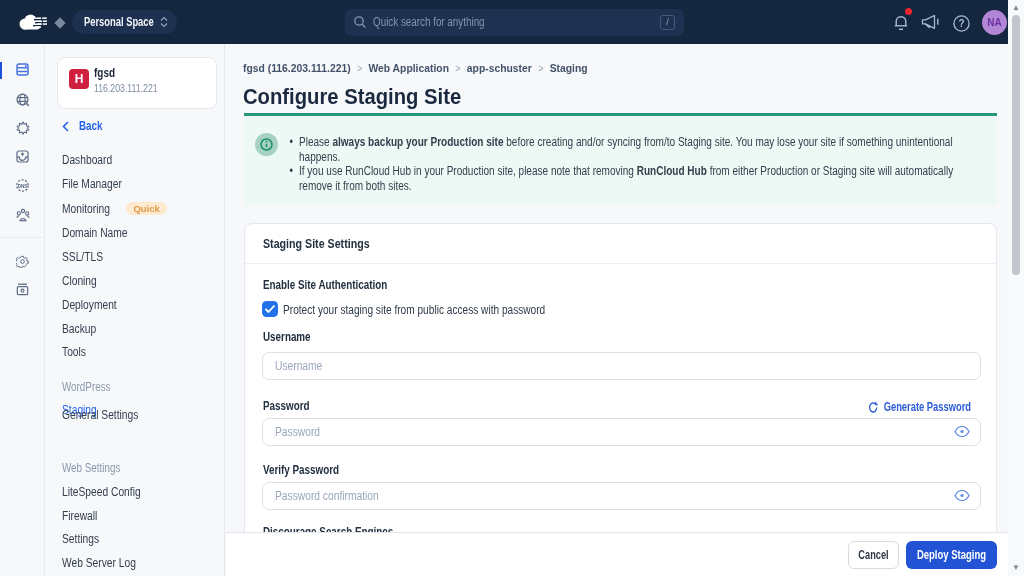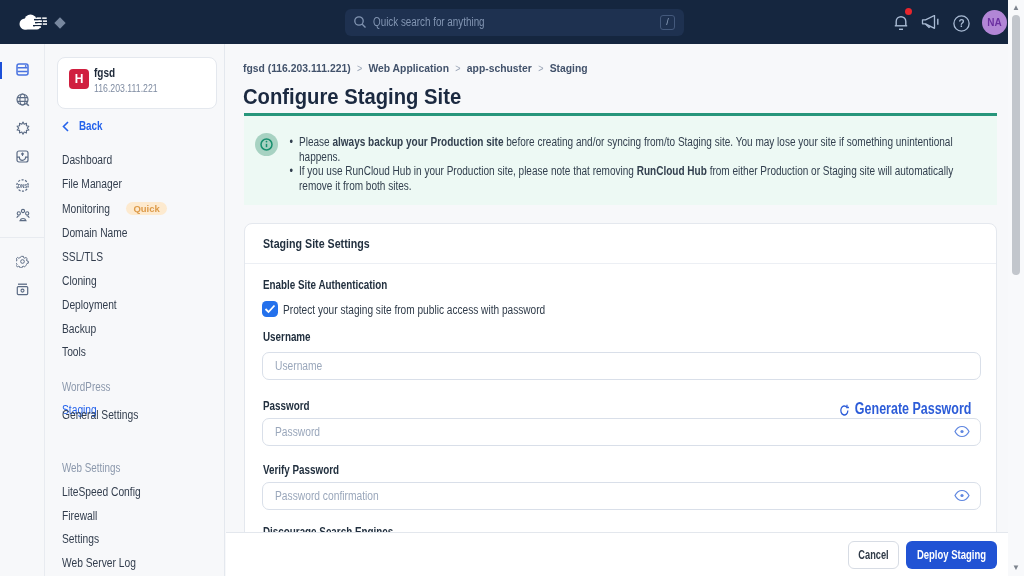--- a/index.html
+++ b/index.html
@@ -53,21 +53,21 @@
 #alert li::before { content:"•"; position:absolute; left:-12px; }
 #alert li { position:relative; }
 
 #card { position:absolute; left:18px; top:179px; width:753px; height:400px; background:#fff; border:1px solid #e4e8ee; border-radius:8px; }
 #cardhead { position:absolute; left:0; top:0; width:100%; height:40px; border-bottom:1px solid #eceff4; font-size:13px; font-weight:bold; color:#22303f; line-height:40px; padding-left:18px; }
 .flabel { position:absolute; left:18px; font-size:12px; font-weight:bold; color:#22303f; }
 #checkbox { position:absolute; left:17px; top:77px; width:16px; height:16px; background:#2471ec; border-radius:4.5px; }
 #checkbox svg { position:absolute; left:2px; top:3px; }
 #cbtext { position:absolute; left:38px; top:79px; font-size:12.5px; color:#2f3b49; }
 .finput { position:absolute; left:17px; width:719px; height:28px; background:#fff; border:1px solid #d9dfe9; border-radius:7px; font-size:12.5px; color:#9aa7bb; line-height:26px; padding-left:12px; }
-#genpass { position:absolute; right:25px; top:176px; font-size:16px; font-weight:bold; color:#2c5cd8; }
+#genpass { position:absolute; right:25px; top:176px; font-size:12px; font-weight:bold; color:#2c5cd8; }
 .eye { position:absolute; right:26px; }
 
 
 #bottombar { position:absolute; left:226px; top:532px; width:782px; height:44px; background:#fff; border-top:1px solid #e3e7ed; }
 #cancel { position:absolute; left:622px; top:8px; width:51px; height:28px; background:#fff; border:1px solid #d7dce4; border-radius:6px; font-size:12.5px; font-weight:bold; color:#2f3a47; text-align:center; line-height:26px; }
 #deploy { position:absolute; left:680px; top:8px; width:91px; height:28px; background:#2153d4; border-radius:6px; font-size:12.5px; font-weight:bold; color:#fff; text-align:center; line-height:28px; }
 
 
 #sbar { position:absolute; left:1008px; top:0; width:16px; height:576px; background:#f8f9fb; }
 #sthumb { position:absolute; left:4px; top:15px; width:8px; height:260px; background:#c2c6cc; border-radius:4px; }
@@ -93,20 +93,25 @@
       <rect x="18" y="3.4" width="4.2" height="1.5"></rect>
         <rect x="23.2" y="3.4" width="4.5" height="1.5"></rect>
       <rect x="19.5" y="6.4" width="3.6" height="1.5"></rect>
         <rect x="24" y="6.4" width="4" height="1.5"></rect>
       <rect x="18.5" y="9.3" width="4.4" height="1.5"></rect>
         <rect x="23.8" y="9.3" width="4.2" height="1.5"></rect>
       <rect x="16" y="12.3" width="6" height="1.5"></rect>
     </g>
   </svg>
   <div id="diamond"></div>
+  <div id="pill"><span class="cx" style="transform:scaleX(0.78)">Personal Space</span>
+    <svg width="8" height="12" viewBox="0 0 8 12">
+        <path d="M1 4.5 L4 1.5 L7 4.5 M1 7.5 L4 10.5 L7 7.5" stroke="#8fa0ba" stroke-width="1.2" fill="none"></path>
+      </svg>
+  </div>
   <div id="search">
     <svg class="mag" width="14" height="14" viewBox="0 0 14 14">
         <circle cx="6" cy="6" r="4.2" stroke="#8295b2" stroke-width="1.3" fill="none"></circle>
         <path d="M9.2 9.2 L12.5 12.5" stroke="#8295b2" stroke-width="1.3"></path>
       </svg>
     <span class="cx" style="transform:scaleX(0.82)">Quick search for anything</span>
     <div id="slash">/</div>
   </div>
   <svg class="topicon" style="left:893px; top:14px" width="16" height="17" viewBox="0 0 16 17">
       <path d="M3.2 11.8 v-4.3 a4.8 4.8 0 0 1 9.6 0 v4.3" stroke="#a9bbd4" stroke-width="1.4" fill="none"></path>

